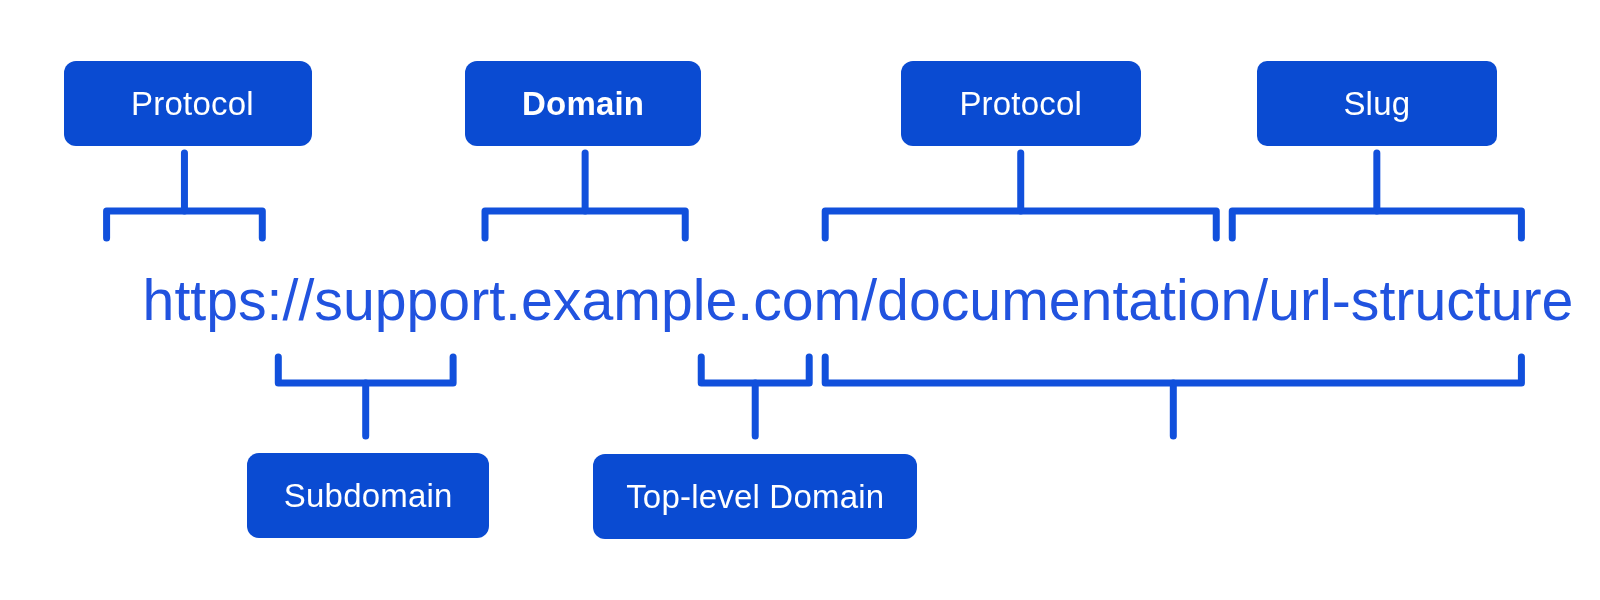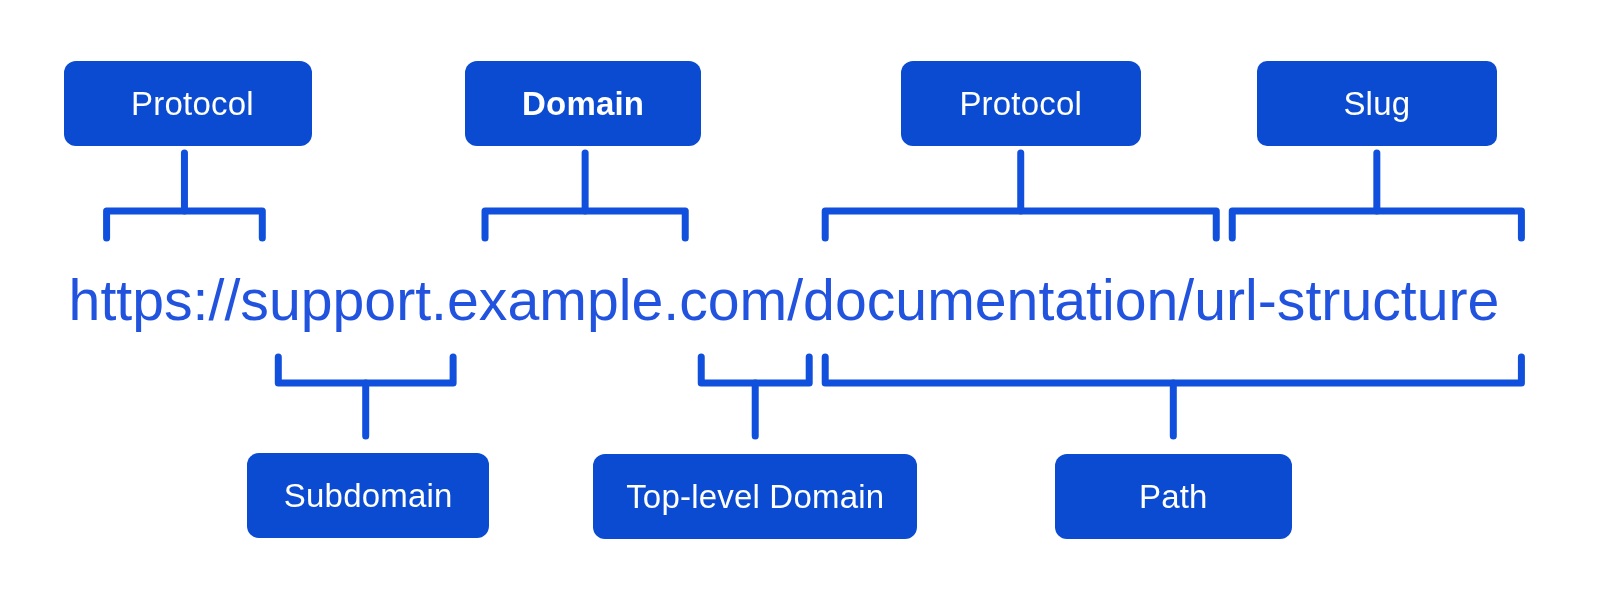--- a/index.html
+++ b/index.html
@@ -39,21 +39,21 @@
     color: var(--box_text, #ffffff);
     display: flex;
     align-items: center;
     justify-content: center;
     font-size: 33px;
     letter-spacing: 0.2px;
     white-space: nowrap;
   }
   #url {
     position: absolute;
-    left: 784px;
+    left: 858px;
     top: 258px;
     height: 84px;
     line-height: 84px;
     transform: translateX(-50%);
     white-space: nowrap;
     color: var(--url_text, #2153df);
     font-size: 56px;
     text-align: right;
   }
   .seg { display: inline; }
@@ -84,15 +84,14 @@
   <div class="box" style="width: 236px; left: 465.125px; top: 61px; font-weight: bold;">Domain</div>
   <div class="box" style="width: 240px; left: 900.727px; top: 61px;">Protocol</div>
   <div class="box" style="width: 240px; left: 1256.83px; top: 61px; border-radius: 10px;">Slug</div>
 
   <div id="url" style="font-size: 57.2113px;">
     <span class="seg">https://</span><span class="seg">support</span><span class="seg">.</span><span class="seg">example</span><span class="seg">.com</span><span class="seg">/documentation/</span><span class="seg">url-structure</span>
   </div>
 
   <div class="box" style="width: 242px; left: 247.203px; top: 453px;">Subdomain</div>
   <div class="box" style="width: 324px; left: 593.219px; top: 454px;">Top-level Domain</div>
-  <div class="box" style="width: 237px; left: 1054.8px; top: 454px;">Path</div>
 
 </div>
 
 </body></html>

